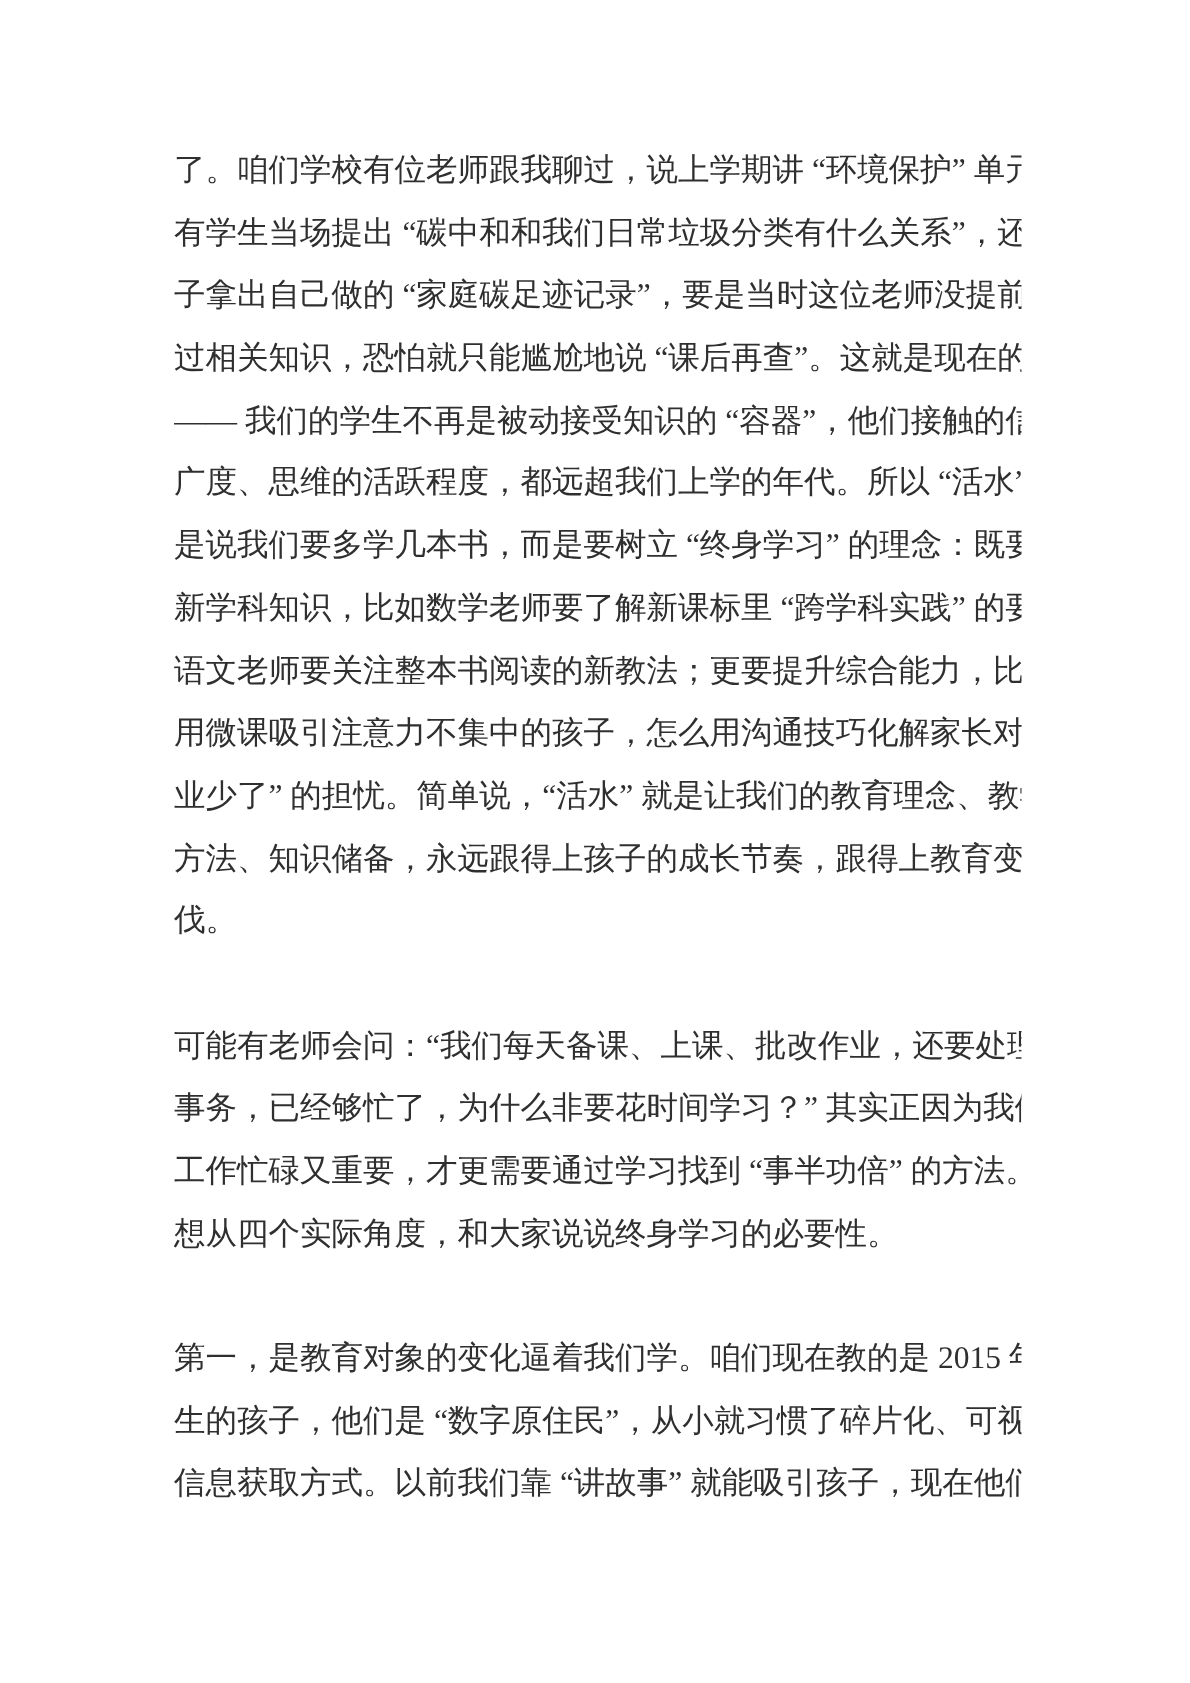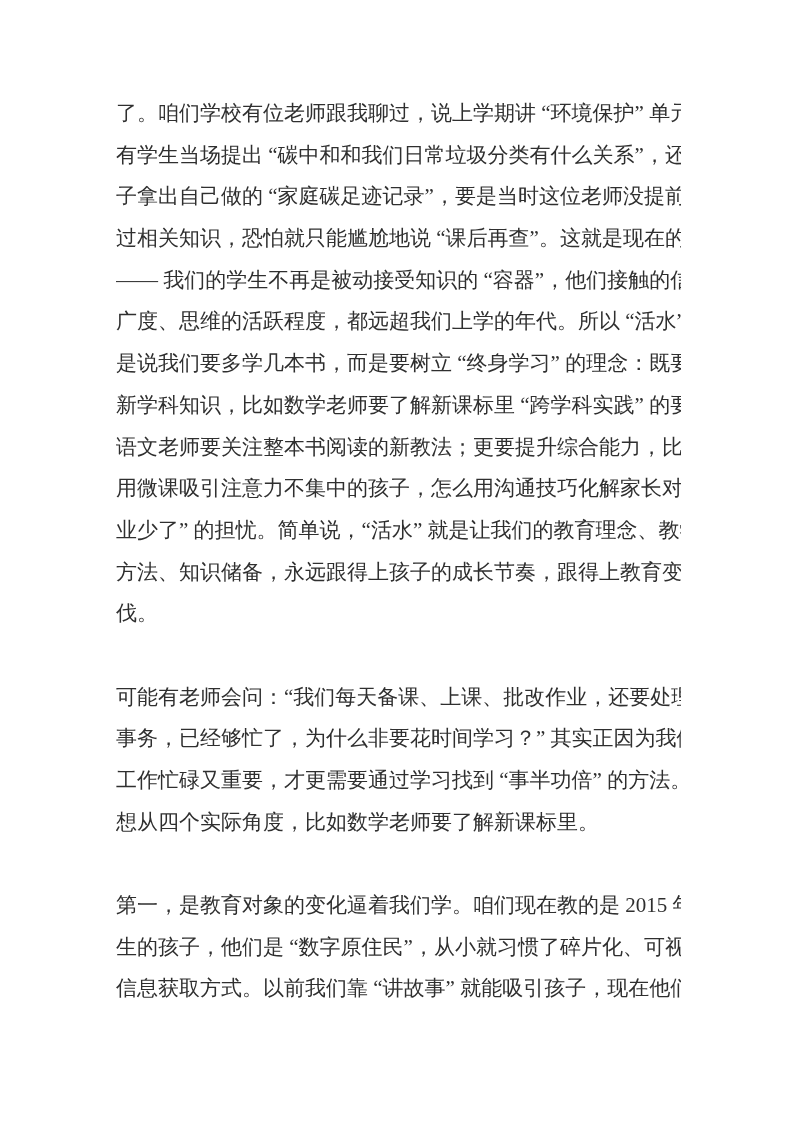--- a/index.html
+++ b/index.html
@@ -62,21 +62,21 @@
       <div class="line">用微课吸引注意力不集中的孩子，怎么用沟通技巧化解家长对 “作</div>
       <div class="line">业少了” 的担忧。简单说，“活水” 就是让我们的教育理念、教学</div>
       <div class="line">方法、知识储备，永远跟得上孩子的成长节奏，跟得上教育变革的步</div>
       <div class="line para-last">伐。</div>
     </div>
 
     <div class="paragraph">
       <div class="line">可能有老师会问：“我们每天备课、上课、批改作业，还要处理班级</div>
       <div class="line">事务，已经够忙了，为什么非要花时间学习？” 其实正因为我们的</div>
       <div class="line">工作忙碌又重要，才更需要通过学习找到 “事半功倍” 的方法。我</div>
-      <div class="line para-last">想从四个实际角度，比如数学老师要了解新课标里。</div>
+      <div class="line para-last">想从四个实际角度，和大家说说终身学习的必要性。</div>
     </div>
 
     <div class="paragraph">
       <div class="line">第一，是教育对象的变化逼着我们学。咱们现在教的是 2015 年后出</div>
       <div class="line">生的孩子，他们是 “数字原住民”，从小就习惯了碎片化、可视化的</div>
       <div class="line">信息获取方式。以前我们靠 “讲故事” 就能吸引孩子，现在他们可</div>
     </div>
 
   </div>
 </div>

